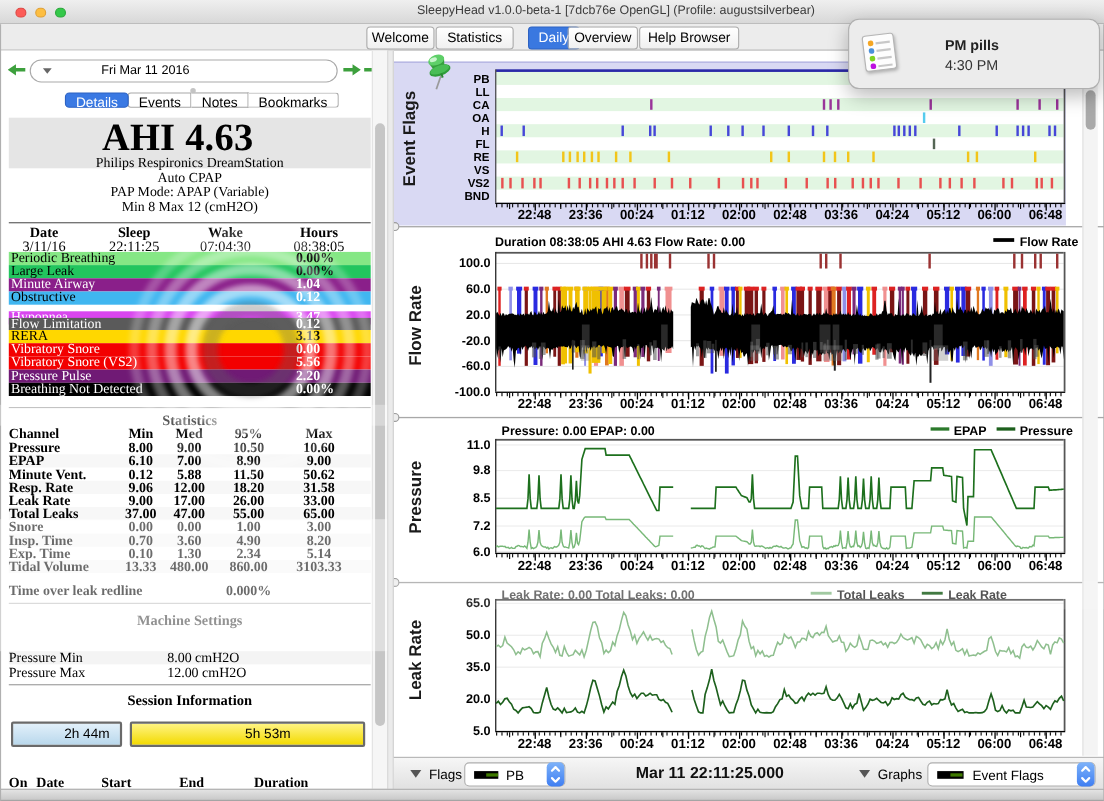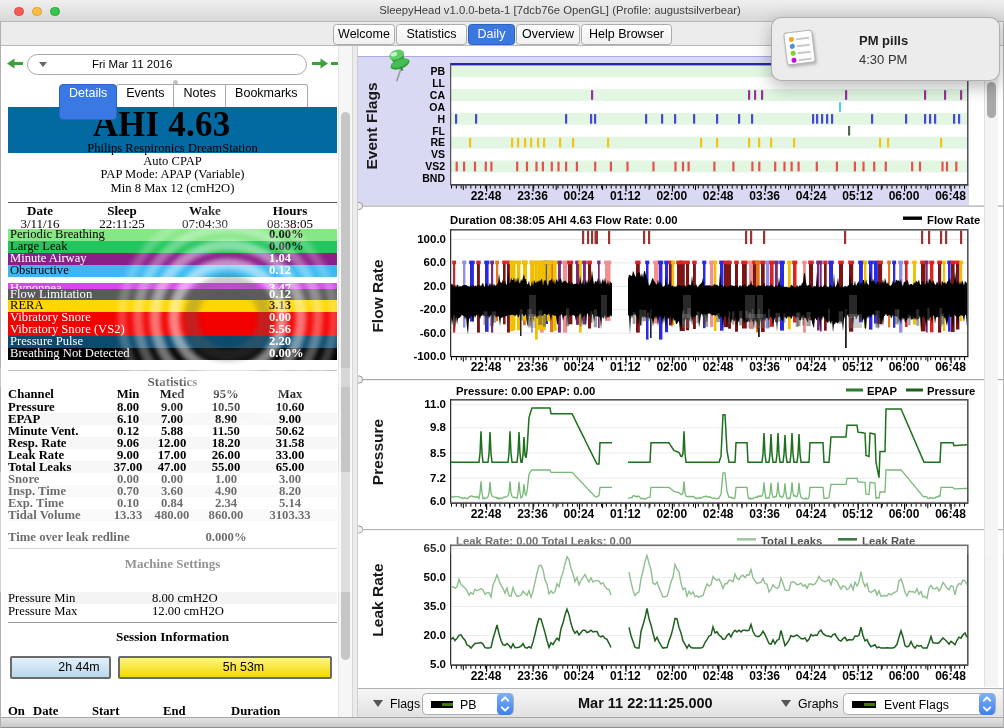--- a/index.html
+++ b/index.html
@@ -8,35 +8,35 @@
 #titlebar { left:0; top:0; width:1004px; height:22px;
   background:linear-gradient(#efefef,#d8d8d8); border-bottom:1px solid #b6b6b6; }
 .light { position:absolute; top:6.5px; width:9.5px; height:9.5px; border-radius:50%; }
 #title { position:absolute; top:3.5px; left:160px; width:800px; text-align:center;
   font-size:11.3px; color:#3c3c3c; }
 #tabrow { left:0; top:22px; width:1004px; height:24px; background:#ececec;
   border-bottom:1px solid #b9b9b9; }
 .tab { position:absolute; top:2px; height:21px; line-height:19px; text-align:center;
   font-size:12.5px; color:#000; background:linear-gradient(#fff,#f0f0f0);
   border:1px solid #acacac; border-radius:3.5px; }
-.tabsel { background:#3a78e0; border-color:#2d62c2; color:#fff; }
+.tabsel { background:#3a78e0; border-color:#2d62c2; color:#fff;margin-left:12px; }
 #sidebar { left:0; top:46px; width:352px; height:671px; background:#fff; font-family:"Liberation Serif", serif; }
 .sans { font-family:"Liberation Sans", sans-serif;padding-left:37px; }
 #datepill { position:absolute; left:27px; top:8px; width:280px; height:21px;
   border:1.2px solid #a9a9a9; border-radius:11px; background:#fff; }
 .garr { position:absolute; top:11px; }
 #dtabs { position:absolute; left:59px; top:38px; height:18px; display:flex;
   font-family:"Liberation Sans", sans-serif; font-size:12.5px; }
-.dtab { height:36px; line-height:17px; padding:0 9px; background:#fff;
+.dtab { height:14px; line-height:17px; padding:0 9px; background:#fff;
   border:1px solid #a8a8a8; border-left:none; }
 .dtab:first-child { border-left:1px solid #a8a8a8; border-radius:4px; background:#3a79e3; color:#fff; border-color:#2d62c2; position:relative; z-index:2; }
 .dtab:last-child { border-radius:0 3px 3px 0; }
 .dtab:nth-child(2) { border-radius:3px 0 0 3px; border-left:1px solid #a8a8a8; margin-left:-1px;}
 #banner { position:absolute; left:8px; top:61px; width:329px; height:46px;
-  background:#0369a1; text-align:center; }
+  background:#e5e5e5; text-align:center; }
 #banner div { padding-right:22px; font-size:35px; font-weight:bold; color:#000; line-height:35px; letter-spacing:0.2px; }
 #minfo { position:absolute; left:8px; top:96px; width:329px; text-align:center;
   font-size:12.6px; line-height:13.2px; color:#000; }
 .hdr4 { position:absolute; left:8px; width:329px; height:13px; font-weight:bold; font-size:13px; }
 .c1 { position:absolute; left:2px; width:60px; text-align:center; }
 .c2 { position:absolute; left:66px; width:96px; text-align:center; }
 .c3 { position:absolute; left:149px; width:96px; text-align:center; }
 .c4 { position:absolute; left:234px; width:96px; text-align:center; }
 .evrow { position:absolute; left:8px; width:329px; height:11.9px; font-size:12.6px; line-height:11.9px; }
 .evrow .lab { position:absolute; left:2px; }
@@ -1178,40 +1178,40 @@
       <span class="val" style="color:#000;">3.13</span>
     </div>
   <div class="evrow" style="top:266.3px;background:#f30000;">
       <span class="lab" style="color:#fff;">Vibratory Snore</span>
       <span class="val" style="color:#fff;">0.00</span>
     </div>
   <div class="evrow" style="top:278.2px;background:#f30000;">
       <span class="lab" style="color:#fff;">Vibratory Snore (VS2)</span>
       <span class="val" style="color:#fff;">5.56</span>
     </div>
-  <div class="evrow" style="top:290.1px;background:#0c4a6e;">
+  <div class="evrow" style="top:290.1px;background:#701a75;">
       <span class="lab" style="color:#fff;">Pressure Pulse</span>
       <span class="val" style="color:#fff;">2.20</span>
     </div>
   <div class="evrow" style="top:302.0px;background:#000000;">
       <span class="lab" style="color:#fff;">Breathing Not Detected</span>
       <span class="val" style="color:#fff;">0.00%</span>
     </div>
   <div class="hrline" style="top:324px;"></div>
   <div class="shead" style="top:328px;">Statistics</div>
   <div class="strow" style="top:342px;"><span>Channel</span><span class="n1">Min</span><span class="n2">Med</span><span class="n3">95%</span><span class="n4">Max</span></div>
   <div class="strow" style="top:354.5px;"><span>Pressure</span><span class="n1">8.00</span><span class="n2">9.00</span><span class="n3">10.50</span><span class="n4">10.60</span></div>
   <div class="strow" style="top:366.6px;background:#f7f7f7;"><span>EPAP</span><span class="n1">6.10</span><span class="n2">7.00</span><span class="n3">8.90</span><span class="n4">9.00</span></div>
   <div class="strow" style="top:378.7px;"><span>Minute Vent.</span><span class="n1">0.12</span><span class="n2">5.88</span><span class="n3">11.50</span><span class="n4">50.62</span></div>
   <div class="strow" style="top:390.8px;background:#f7f7f7;"><span>Resp. Rate</span><span class="n1">9.06</span><span class="n2">12.00</span><span class="n3">18.20</span><span class="n4">31.58</span></div>
   <div class="strow" style="top:402.9px;"><span>Leak Rate</span><span class="n1">9.00</span><span class="n2">17.00</span><span class="n3">26.00</span><span class="n4">33.00</span></div>
   <div class="strow" style="top:415.0px;background:#f7f7f7;"><span>Total Leaks</span><span class="n1">37.00</span><span class="n2">47.00</span><span class="n3">55.00</span><span class="n4">65.00</span></div>
   <div class="strow" style="top:427.1px;"><span>Snore</span><span class="n1">0.00</span><span class="n2">0.00</span><span class="n3">1.00</span><span class="n4">3.00</span></div>
   <div class="strow" style="top:439.2px;background:#f7f7f7;"><span>Insp. Time</span><span class="n1">0.70</span><span class="n2">3.60</span><span class="n3">4.90</span><span class="n4">8.20</span></div>
-  <div class="strow" style="top:451.3px;"><span>Exp. Time</span><span class="n1">0.10</span><span class="n2">0.84</span><span class="n3">2.34</span><span class="n4">5.14</span></div>
+  <div class="strow" style="top:451.3px;"><span>Exp. Time</span><span class="n1">0.10</span><span class="n2">1.30</span><span class="n3">2.34</span><span class="n4">5.14</span></div>
   <div class="strow" style="top:463.4px;background:#f7f7f7;"><span>Tidal Volume</span><span class="n1">13.33</span><span class="n2">480.00</span><span class="n3">860.00</span><span class="n4">3103.33</span></div>
   <div class="strow" style="top:485px;"><span>Time over leak redline</span><span class="n3">0.000%</span></div>
   <div class="hrline" style="top:502px;border-color:#bbb;"></div>
   <div class="shead" style="top:510px;color:#444;">Machine Settings</div>
   <div class="strow" style="top:546px;font-weight:normal;background:#f4f4f4;"><span>Pressure Min</span><span style="position:absolute;left:144px;">8.00 cmH2O</span></div>
   <div class="strow" style="top:559px;font-weight:normal;"><span>Pressure Max</span><span style="position:absolute;left:144px;">12.00 cmH2O</span></div>
   <div class="hrline" style="top:576px;border-top-width:1.5px;border-color:#999;"></div>
   <div class="shead" style="top:583px;font-size:13.2px;">Session Information</div>
   <div class="sans" style="position:absolute;left:10px;top:610px;width:101px;height:23px;border:2px solid #6a6a6a;border-radius:2px;background:linear-gradient(#e2f0fa,#b9d8ec);text-align:center;line-height:19px;font-size:12.4px;">2h 44m</div>
   <div class="sans" style="position:absolute;left:118px;top:610px;width:214px;height:23px;border:2px solid #6a6a6a;border-radius:2px;background:linear-gradient(#fff483,#f3da00);text-align:center;line-height:19px;font-size:12.4px;">5h 53m</div>

